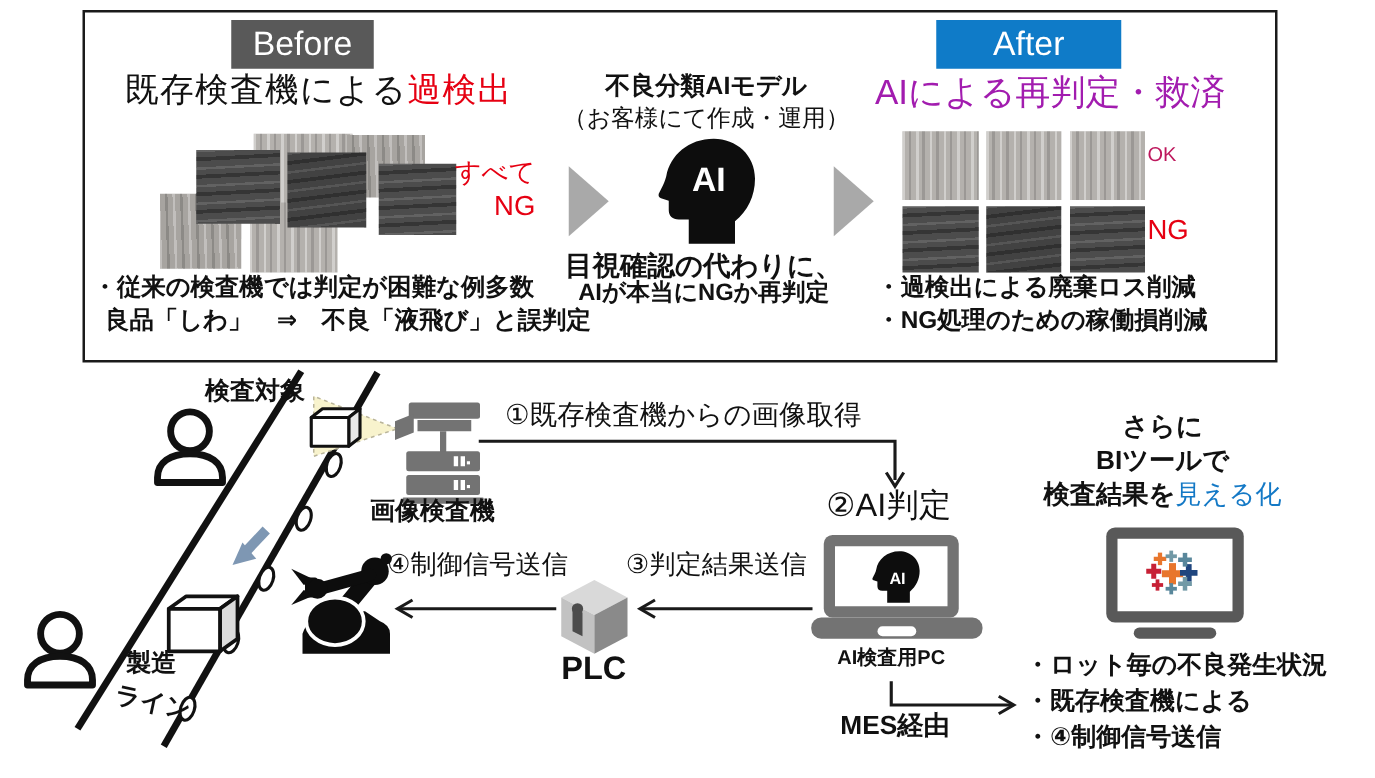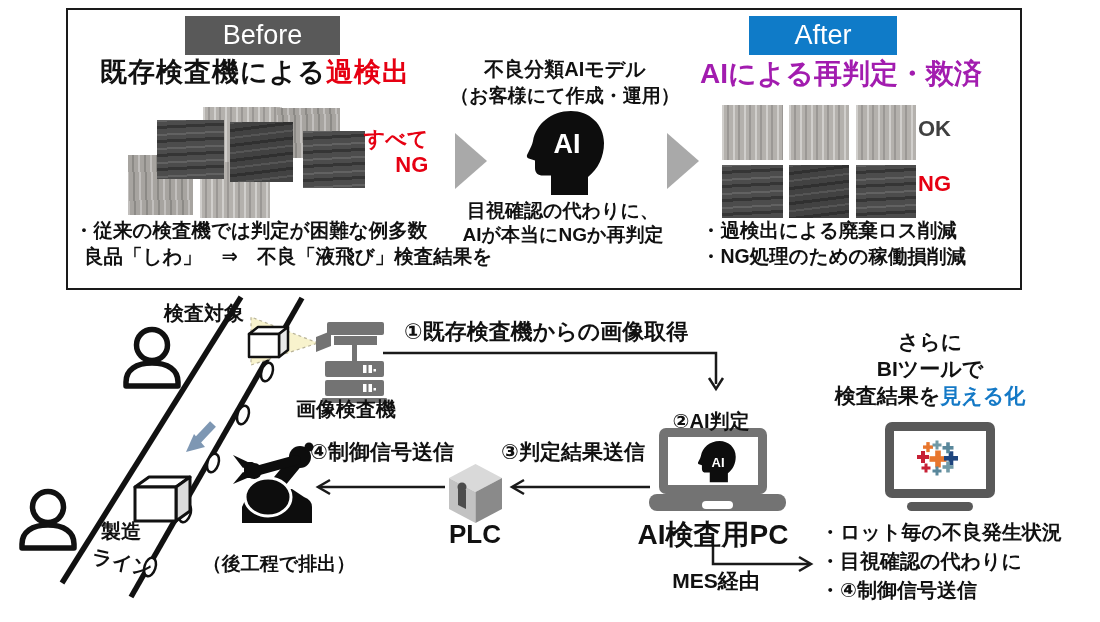--- a/index.html
+++ b/index.html
@@ -1,20 +1,20 @@
 <!DOCTYPE html>
 <html><head>
 <meta charset="utf-8">
 <style>
   html,body{margin:0;padding:0;background:#fff;}
   .stage{position:relative;width:1100px;height:622px;background:#fff;overflow:hidden;
          font-family:"Liberation Sans","DejaVu Sans",sans-serif;color:#111;}
   .t{position:absolute;line-height:1.18;white-space:nowrap;}
   .tc{position:absolute;transform:translateX(-50%);white-space:nowrap;text-align:right;line-height:1.18;}
-  .w600{font-weight:600}.w700{font-weight:700}
+  .w600{font-weight:600}.w700{font-weight:400}
   .red{color:#e60012}
   .blue{color:#a21caf}
   .panel{position:absolute;left:66px;top:8px;width:956px;height:282px;border:2px solid #1a1a1a;box-sizing:border-box;background:#fff;}
   .tag{position:absolute;display:flex;align-items:center;justify-content:center;color:#fff;font-size:27px;font-weight:500;}
   .tex{position:absolute;}
   .tex-light{background-color:#b4b1ad;background-image:repeating-linear-gradient(90deg,rgba(255,255,255,.38) 0 2px,rgba(0,0,0,0) 2px 5px,rgba(0,0,0,.14) 5px 7px,rgba(0,0,0,0) 7px 11px);}
   .tex-light2{background-color:#a7a4a0;background-image:repeating-linear-gradient(88deg,rgba(255,255,255,.30) 0 2px,rgba(0,0,0,0) 2px 6px,rgba(0,0,0,.16) 6px 8px,rgba(0,0,0,0) 8px 12px);}
   .tex-dark{background-color:#4c4c4c;background-image:repeating-linear-gradient(177deg,rgba(255,255,255,.12) 0 2px,rgba(0,0,0,0) 2px 6px,rgba(0,0,0,.30) 6px 9px,rgba(0,0,0,0) 9px 14px);}
   .tex-dark2{background-color:#424242;background-image:repeating-linear-gradient(173deg,rgba(255,255,255,.10) 0 2px,rgba(0,0,0,0) 2px 7px,rgba(0,0,0,.28) 7px 10px,rgba(0,0,0,0) 10px 15px);}
   svg.overlay{position:absolute;left:0;top:0;z-index:3;pointer-events:none;}
@@ -37,63 +37,62 @@
   <div class="tex tex-dark2" style="left:230px;top:122px;width:63px;height:60px;z-index:2"></div>
   <div class="tex tex-dark" style="left:303px;top:131px;width:62px;height:57px;z-index:2"></div>
 
   <div class="tex tex-light" style="left:722px;top:105px;width:61px;height:55px;z-index:1"></div>
   <div class="tex tex-light" style="left:789px;top:105px;width:60px;height:55px;z-index:1"></div>
   <div class="tex tex-light" style="left:856px;top:105px;width:60px;height:55px;z-index:1"></div>
   <div class="tex tex-dark" style="left:722px;top:165px;width:61px;height:53px;z-index:1"></div>
   <div class="tex tex-dark2" style="left:789px;top:165px;width:60px;height:53px;z-index:1"></div>
   <div class="tex tex-dark" style="left:856px;top:165px;width:60px;height:53px;z-index:1"></div>
 
-  <div class="tag lbl" style="left:185px;top:16px;width:155px;height:39px;background:#595959">
+  <div class="tag lbl" style="left:185px;top:16px;width:114px;height:39px;background:#595959">
       <span>Before</span>
     </div>
   <div class="tag lbl" style="left:749px;top:16px;width:148px;height:39px;background:#0f7bc8">
       <span>After</span>
     </div>
 
   <div class="t lbl w700" style="left:100px;top:57px;font-size:27px;letter-spacing:1px"><span>既存検査機による</span><span class="red">過検出</span></div>
   <div class="tc lbl w700 red" style="left:396px;top:127px;font-size:21px">
       <div>すべて</div>
       <div style="font-size:22px">NG</div>
     </div>
   <div class="t lbl w600" style="left:74px;top:219px;font-size:19.5px">・従来の検査機では判定が困難な例多数</div>
-  <div class="t lbl w600" style="left:84px;top:245px;font-size:19.5px">良品「しわ」　⇒　不良「液飛び」検査結果を</div>
+  <div class="t lbl w600" style="left:84px;top:245px;font-size:19.5px">良品「しわ」　⇒　不良「液飛び」と誤判定</div>
 
   <div class="tc lbl w600" style="left:565px;top:58px;font-size:20px">不良分類AIモデル</div>
   <div class="tc lbl w700" style="left:565px;top:85px;font-size:19px">（お客様にて作成・運用）</div>
-  <div class="tc lbl w600" style="left:563px;top:200px;font-size:19px">目視確認の代わりに、</div>
+  <div class="tc lbl w600" style="left:563px;top:200px;font-size:22px">目視確認の代わりに、</div>
   <div class="tc lbl w600" style="left:563px;top:224px;font-size:19px">AIが本当にNGか再判定</div>
 
   <div class="t lbl w700 blue" style="left:700px;top:57px;font-size:28px">AIによる再判定・救済</div>
-  <div class="t lbl w700" style="left:918px;top:116px;font-size:22px;color:#404040">OK</div>
+  <div class="t lbl w700" style="left:918px;top:116px;font-size:16px;color:#be185d">OK</div>
   <div class="t lbl w700 red" style="left:918px;top:171px;font-size:22px">NG</div>
   <div class="t lbl w600" style="left:701px;top:219px;font-size:19.5px">・過検出による廃棄ロス削減</div>
   <div class="t lbl w600" style="left:701px;top:245px;font-size:19.5px">・NG処理のための稼働損削減</div>
 
   <div class="t lbl w600" style="left:164px;top:302px;font-size:20px">検査対象</div>
   <div class="t lbl w700" style="left:404px;top:319px;font-size:22px">①既存検査機からの画像取得</div>
   <div class="tc lbl w600" style="left:346px;top:398px;font-size:20px">画像検査機</div>
-  <div class="tc lbl w700" style="left:711px;top:410px;font-size:20px">②AI判定</div>
+  <div class="tc lbl w700" style="left:711px;top:389px;font-size:26px">②AI判定</div>
   <div class="tc lbl w700" style="left:573px;top:440px;font-size:21px">③判定結果送信</div>
   <div class="tc lbl w700" style="left:382px;top:440px;font-size:21px">④制御信号送信</div>
-  <div class="tc lbl w600" style="left:713px;top:518px;font-size:28px">AI検査用PC</div>
+  <div class="tc lbl w600" style="left:713px;top:518px;font-size:16px">AI検査用PC</div>
   <div class="tc lbl w600" style="left:716px;top:569px;font-size:21px">MES経由</div>
   <div class="tc lbl w600" style="left:475px;top:519px;font-size:26px">PLC</div>
-  <div class="tc lbl w700" style="left:279px;top:553px;font-size:19px">（後工程で排出）</div>
   <div class="t lbl w600" style="left:101px;top:520px;font-size:20px">製造</div>
   <div class="t lbl w600" style="left:92px;top:545px;font-size:20px;transform:rotate(12deg);transform-origin:left center">ライン</div>
   <div class="tc lbl w600" style="left:930px;top:330px;font-size:21px">さらに</div>
   <div class="tc lbl w600" style="left:930px;top:357px;font-size:21px">BIツールで</div>
   <div class="tc lbl w600" style="left:930px;top:384px;font-size:21px"><span>検査結果を</span><span class="w700" style="color:#1479c6">見える化</span></div>
   <div class="t lbl w600" style="left:820px;top:521px;font-size:20px">・ロット毎の不良発生状況</div>
-  <div class="t lbl w600" style="left:820px;top:550px;font-size:20px">・目視確認の代わりに</div>
+  <div class="t lbl w600" style="left:820px;top:550px;font-size:20px">・既存検査機による</div>
   <div class="t lbl w600" style="left:820px;top:579px;font-size:20px">・④制御信号送信</div>
 
   <svg class="overlay" width="1100" height="622" viewBox="0 0 1100 622">
     <defs>
       <path id="ai-head" d="M44,0 C24,0 9,13 6,30 C5,34 4,36 2,40 L0,44 C-0.5,45.5 0.2,47 1.8,47.5 L8,49.5 L8,57 C8,62 11,64.5 16,64.5 L24,64.5 L24,84 L61,84 L61,66 C71,58 77,46 77,32 C77,13 62,0 44,0 Z"></path>
     </defs>
 
     <polygon points="455,133 487,161 455,189" fill="#a9a9a9"></polygon>
     <polygon points="667,133 699,161 667,189" fill="#a9a9a9"></polygon>
 

